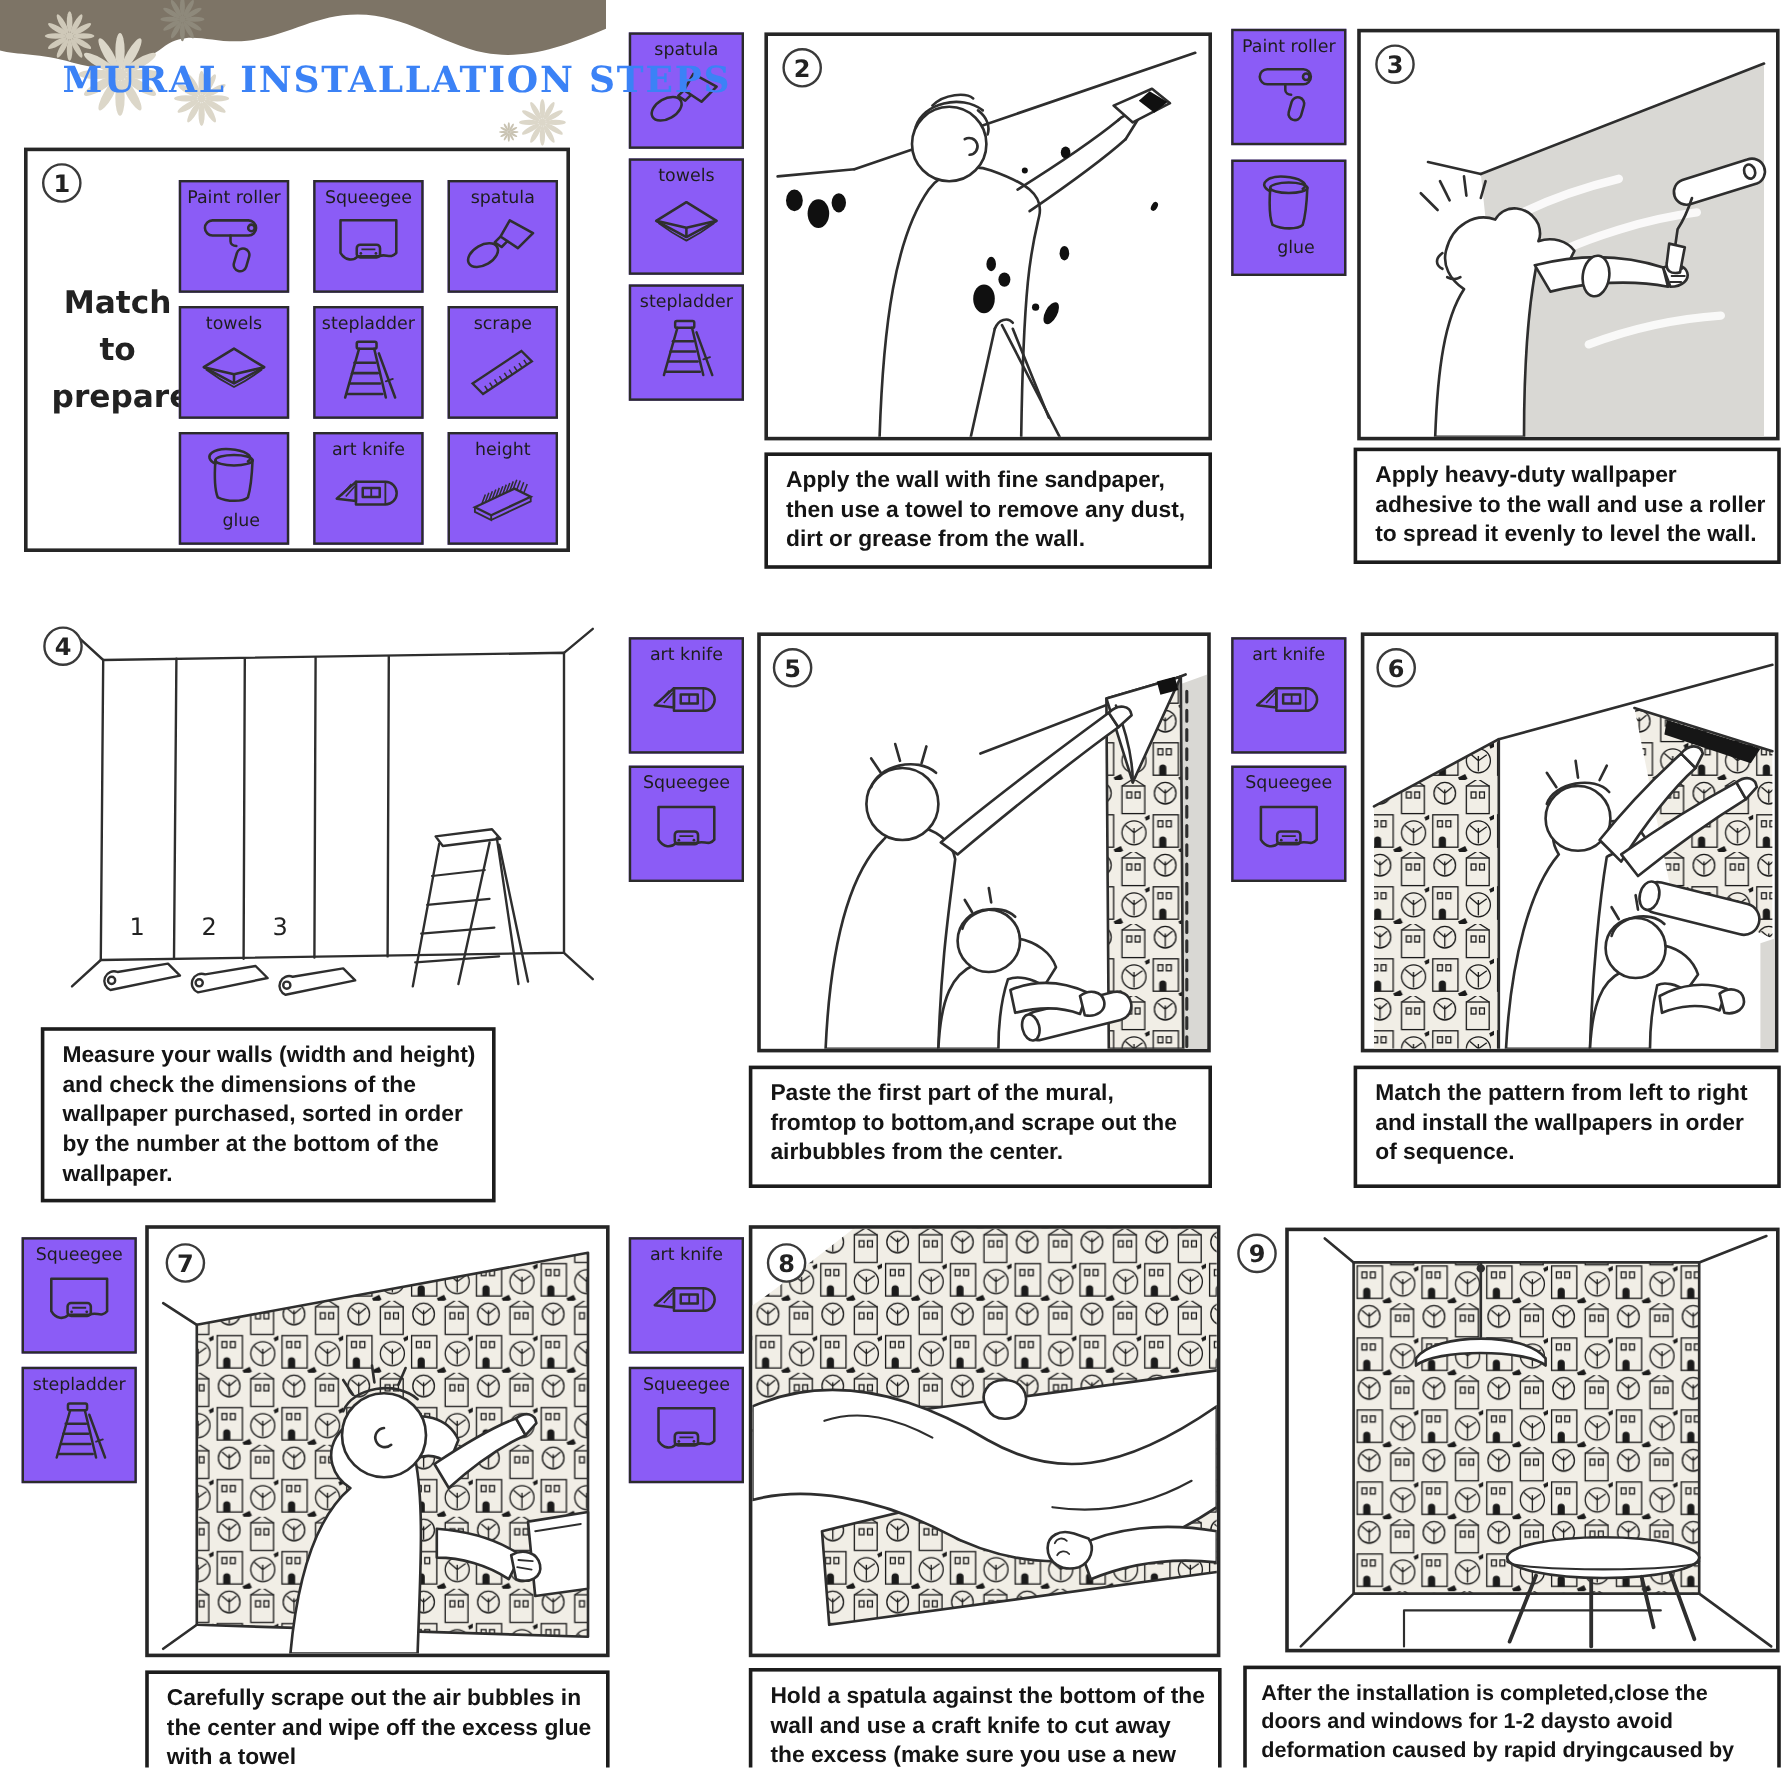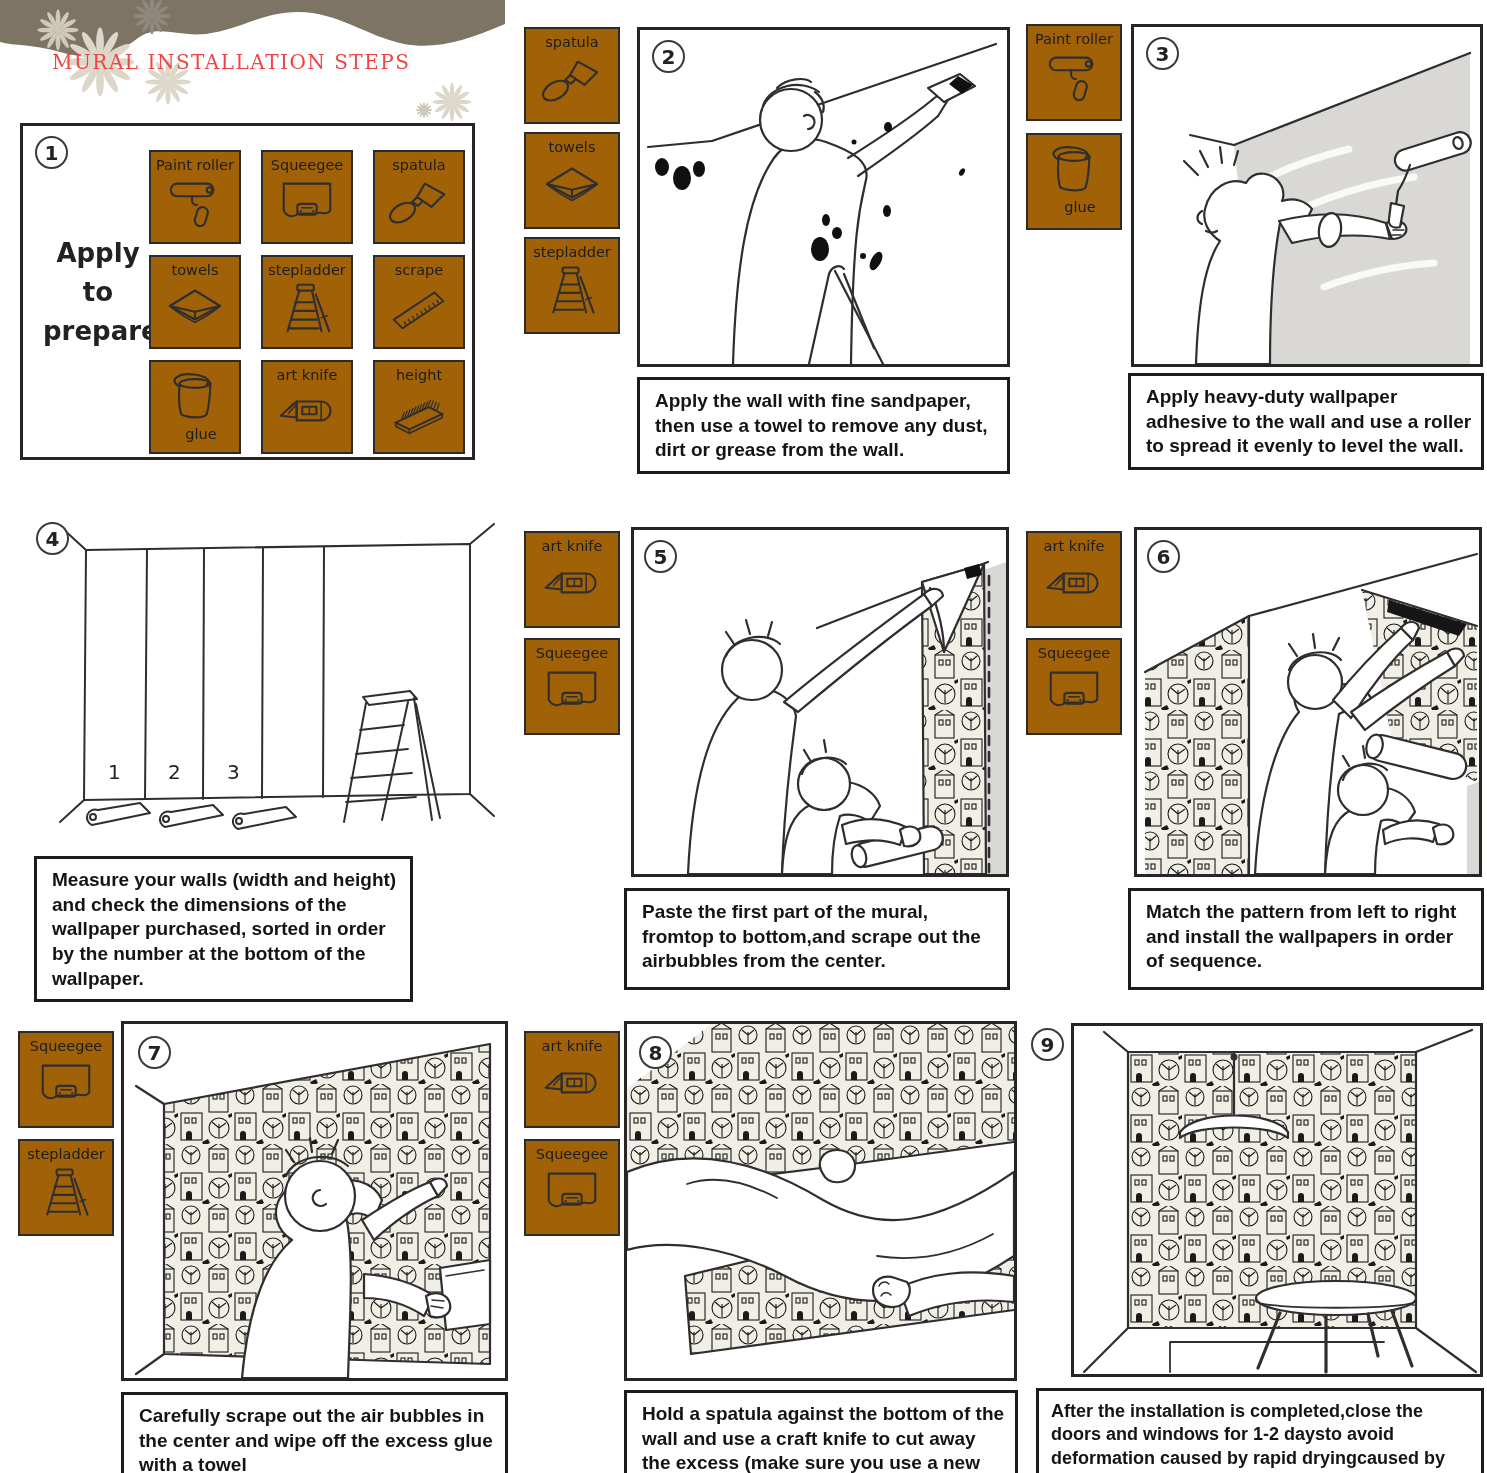--- a/index.html
+++ b/index.html
@@ -6,30 +6,30 @@
   body{width:1487px;height:1473px;position:relative;background:#fff;overflow:hidden;
        font-family:"Liberation Sans", sans-serif;color:#1a1a1a;}
   .abs{position:absolute;}
   .stepbox{position:absolute;border:3px solid #262626;background:#fff;box-sizing:border-box;}
   .caption{position:absolute;border:3px solid #1c1c1c;background:#fff;box-sizing:border-box;
            font-size:19px;font-weight:700;color:#141414;line-height:1.3;
            padding:9px 8px 8px 15px;font-family:"Liberation Sans", sans-serif;}
   .badge{position:absolute;width:33px;height:33px;border:2.5px solid #3a3a3a;border-radius:50%;
          display:flex;align-items:center;justify-content:center;font-size:20px;font-weight:700;
          color:#222;background:#fff;z-index:6;font-family:"DejaVu Sans", sans-serif;box-sizing:border-box;}
-  .tool-card{position:absolute;width:96px;height:97px;border:2.5px solid #2b2b2b;background:#a16207;
+  .tool-card{position:absolute;width:96px;height:97px;border:2.5px solid #2b2b2b;background:#8b5cf6;
              box-sizing:border-box;text-align:center;overflow:hidden;}
   .tool-card .lbl{font-size:14.5px;color:#1d1d1d;margin-top:5px;font-family:"DejaVu Sans", sans-serif;}
   .tool-card svg.ticon{display:block;margin:2px auto 0;}
   .tool-card.lbl-bottom .lbl{margin-top:0;padding-left:12px;}
   .tool-card.lbl-bottom svg.ticon{margin-top:8px;}
   .gridcard{width:92px;height:94px;}
   .illus{position:absolute;left:0;top:0;}
   #title{position:absolute;left:52px;top:50px;width:420px;font-family:"DejaVu Serif", serif;
-         font-weight:normal;font-size:20px;letter-spacing:1.5px;color:#ef4444;z-index:3;white-space:nowrap;}
+         font-weight:bold;font-size:30px;letter-spacing:1.5px;color:#3b82f6;z-index:3;white-space:nowrap;}
   #tools-heading{position:absolute;left:20px;top:108px;width:110px;text-align:center;
                  font-family:"DejaVu Sans", sans-serif;font-weight:bold;font-size:26px;
                  line-height:1.5;color:#222;}
   .pnum{position:absolute;font-family:"DejaVu Sans", sans-serif;font-size:20px;color:#222;z-index:4;}
 </style>
 </head>
 <body>
 
 <svg width="0" height="0" style="position:absolute" aria-hidden="true">
 <defs>
@@ -115,21 +115,21 @@
   <use href="#i-flower" transform="translate(152,16) scale(0.8)" fill="#8e897b"></use>
   <use href="#i-flower" transform="translate(58,30) scale(0.9)" fill="#cfc9b9"></use>
   <use href="#i-flower" transform="translate(452,102) scale(0.85)" fill="#dcd7c9"></use>
   <use href="#i-flower" transform="translate(424,110) scale(0.35)" fill="#c9c3b2"></use>
 </svg>
 <div id="title">MURAL INSTALLATION STEPS</div>
 
 <div class="stepbox" style="left:20px;top:123px;width:455px;height:337px">
   <div class="badge" style="left:12px;top:10px">1</div>
   <div id="tools-heading">
-    <div>Apply</div>
+    <div>Match</div>
     <div>to</div>
     <div>prepare</div>
   </div>
   <div class="tool-card gridcard" style="left:126px;top:24px">
     <div class="lbl">Paint roller</div>
     <svg class="ticon" width="62" height="56" viewBox="0 0 64 56">
         <use href="#i-paint-roller"></use>
       </svg>
   </div>
   <div class="tool-card gridcard" style="left:238px;top:24px">

